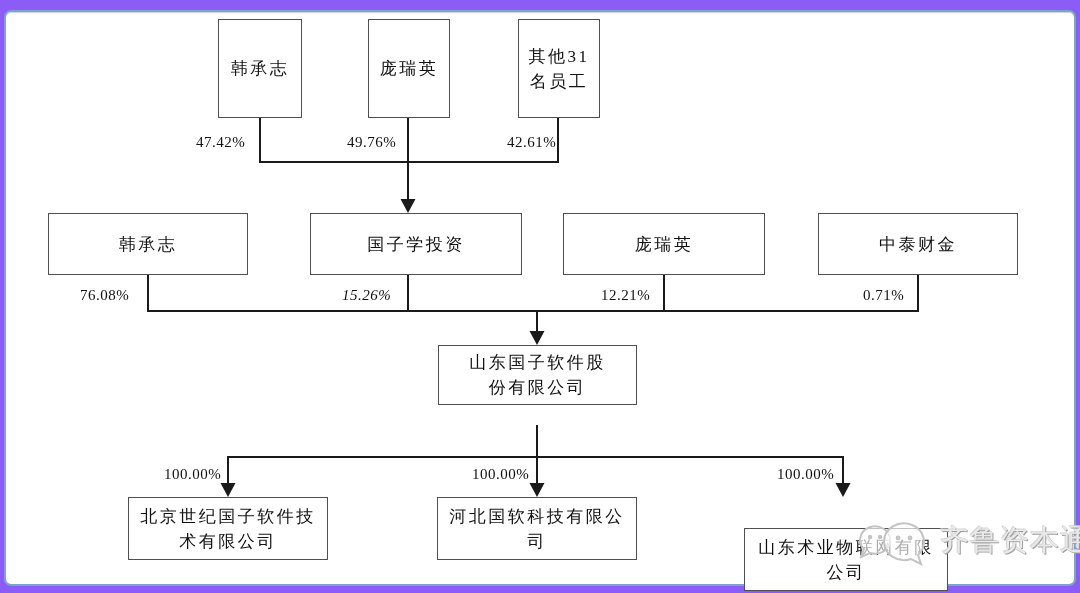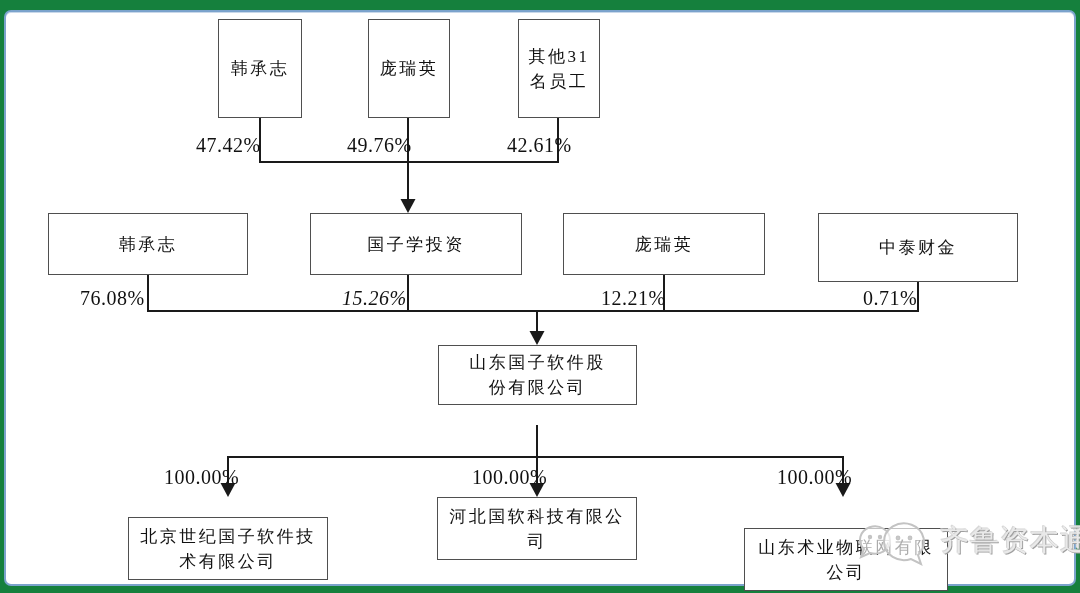--- a/index.html
+++ b/index.html
@@ -3,40 +3,40 @@
 <meta charset="utf-8">
 <style>
   * { margin: 0; padding: 0; box-sizing: border-box; }
   html, body { background: #ffffff; }
   body {
     font-family: "Liberation Serif", "DejaVu Serif", serif;
     width: 1080px; height: 593px; overflow: hidden; position: relative;
   }
   .canvas {
     position: absolute; left: 0; top: 0; width: 1080px; height: 593px;
-    background: #15803d;
+    background: #8b5cf6;
   }
   .frame {
     position: absolute; left: 4px; top: 10px; width: 1072px; height: 576px;
     border: 2px solid #7ba3cc; border-radius: 7px;
     box-shadow: inset 0 1px 0 #c9d8ea;
     background: #ffffff;
   }
   svg.connectors { position: absolute; left: 0; top: 0; z-index: 1; }
   .node {
     position: absolute; z-index: 2;
     background: #ffffff; border: 1.5px solid #4f4f4f;
     display: flex; align-items: center; justify-content: center;
     text-align: center; color: #111111;
     font-size: 17px; letter-spacing: 2.5px; line-height: 25px;
   }
   .node.small-pad { padding: 0 9px; }
   .pct {
     position: absolute; z-index: 2; color: #111111;
-    font-size: 20px; letter-spacing: 0.5px; white-space: nowrap;
+    font-size: 15px; letter-spacing: 0.5px; white-space: nowrap;
   }
   .watermark {
     position: absolute; z-index: 3; display: flex; align-items: center;
   }
   .wm-text {
     color: #e9e9e9; font-size: 29px; letter-spacing: 1px; white-space: nowrap;
     text-shadow: 1px 1px 0 #9f9f9f, -1px -1px 0 #d6d6d6, 0 0 1px #bbbbbb;
   }
 </style>
 </head>
@@ -92,38 +92,38 @@
 
   <div class="node" style="left:48px; top:213px; width:200px; height:62px;">
     <span>韩承志</span>
   </div>
   <div class="node" style="left:310px; top:213px; width:212px; height:62px;text-align:center;">
     <span>国子学投资</span>
   </div>
   <div class="node" style="left:563px; top:213px; width:202px; height:62px;">
     <span>庞瑞英</span>
   </div>
-  <div class="node" style="left:818px; top:213px; width:200px; height:69px;">
+  <div class="node" style="left:818px; top:213px; width:200px; height:62px;">
     <span>中泰财金</span>
   </div>
 
   <div class="pct" style="left:80px;  top:287px;">76.08%</div>
   <div class="pct" style="left:342px; top:287px;font-style:italic;">15.26%</div>
   <div class="pct" style="left:601px; top:287px;">12.21%</div>
   <div class="pct" style="left:863px; top:287px;">0.71%</div>
 
   <div class="node" style="left:438px; top:345px; width:199px; height:60px; padding:0 22px;">
     <span>山东国子软件股份有限公司</span>
   </div>
 
   <div class="pct" style="left:164px; top:466px;">100.00%</div>
   <div class="pct" style="left:472px; top:466px;">100.00%</div>
   <div class="pct" style="left:777px; top:466px;">100.00%</div>
 
-  <div class="node" style="left:128px; top:497px; width:200px; height:63px; padding:0 5px;margin-top:20px;">
+  <div class="node" style="left:128px; top:497px; width:200px; height:63px; padding:0 5px;">
     <span>北京世纪国子软件技术有限公司</span>
   </div>
   <div class="node" style="left:437px; top:497px; width:200px; height:63px; padding:0 11px;">
     <span>河北国软科技有限公司</span>
   </div>
   <div class="node" style="left:744px; top:497px; width:204px; height:63px; padding:0 5px;margin-top:31px;">
     <span>山东术业物联网有限公司</span>
   </div>
 
   <div class="watermark" style="left:856px; top:514px;">

